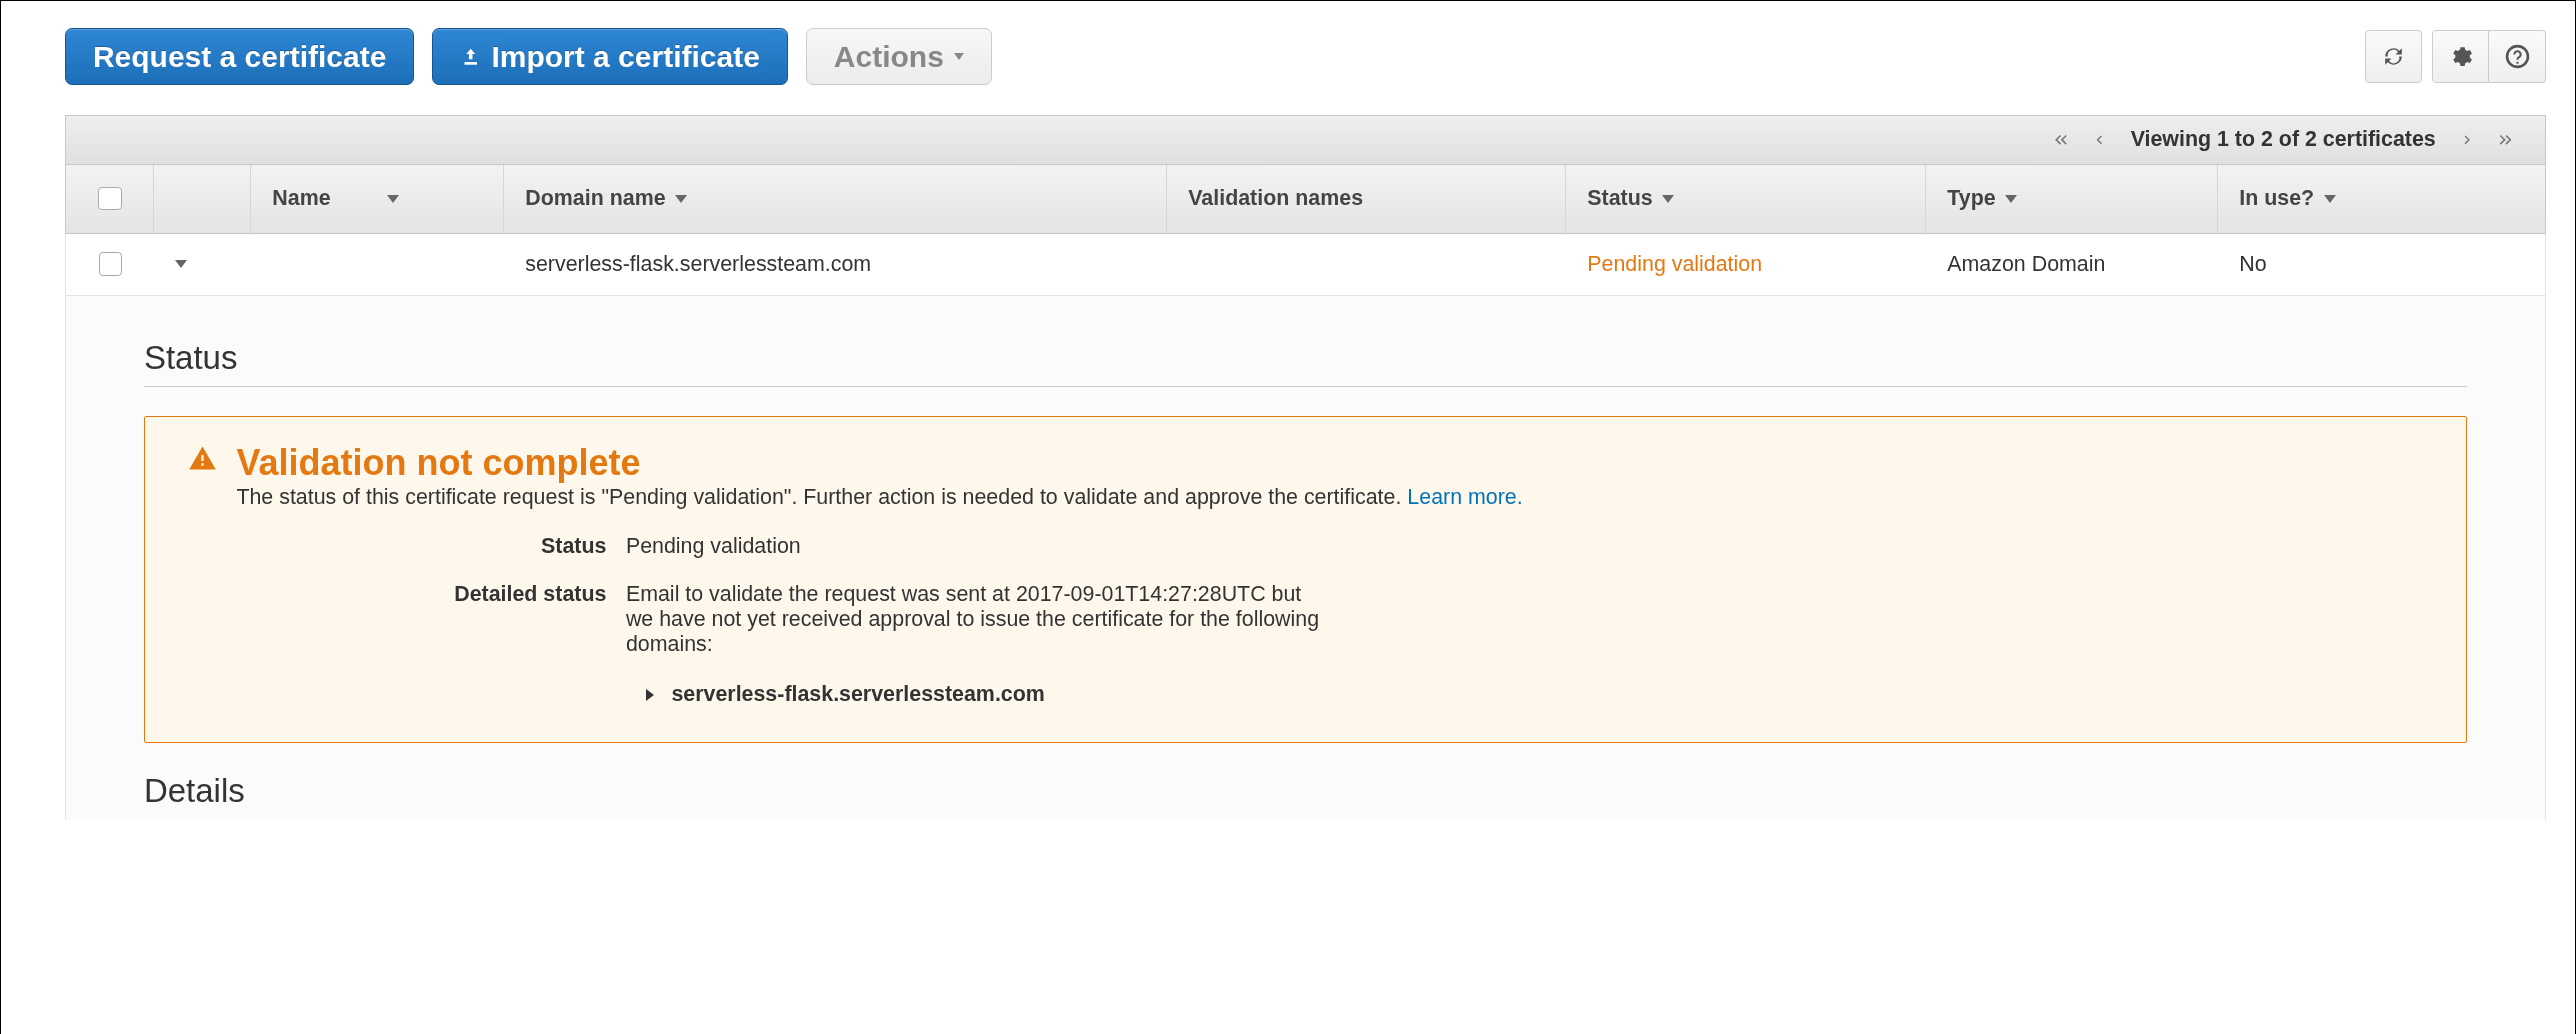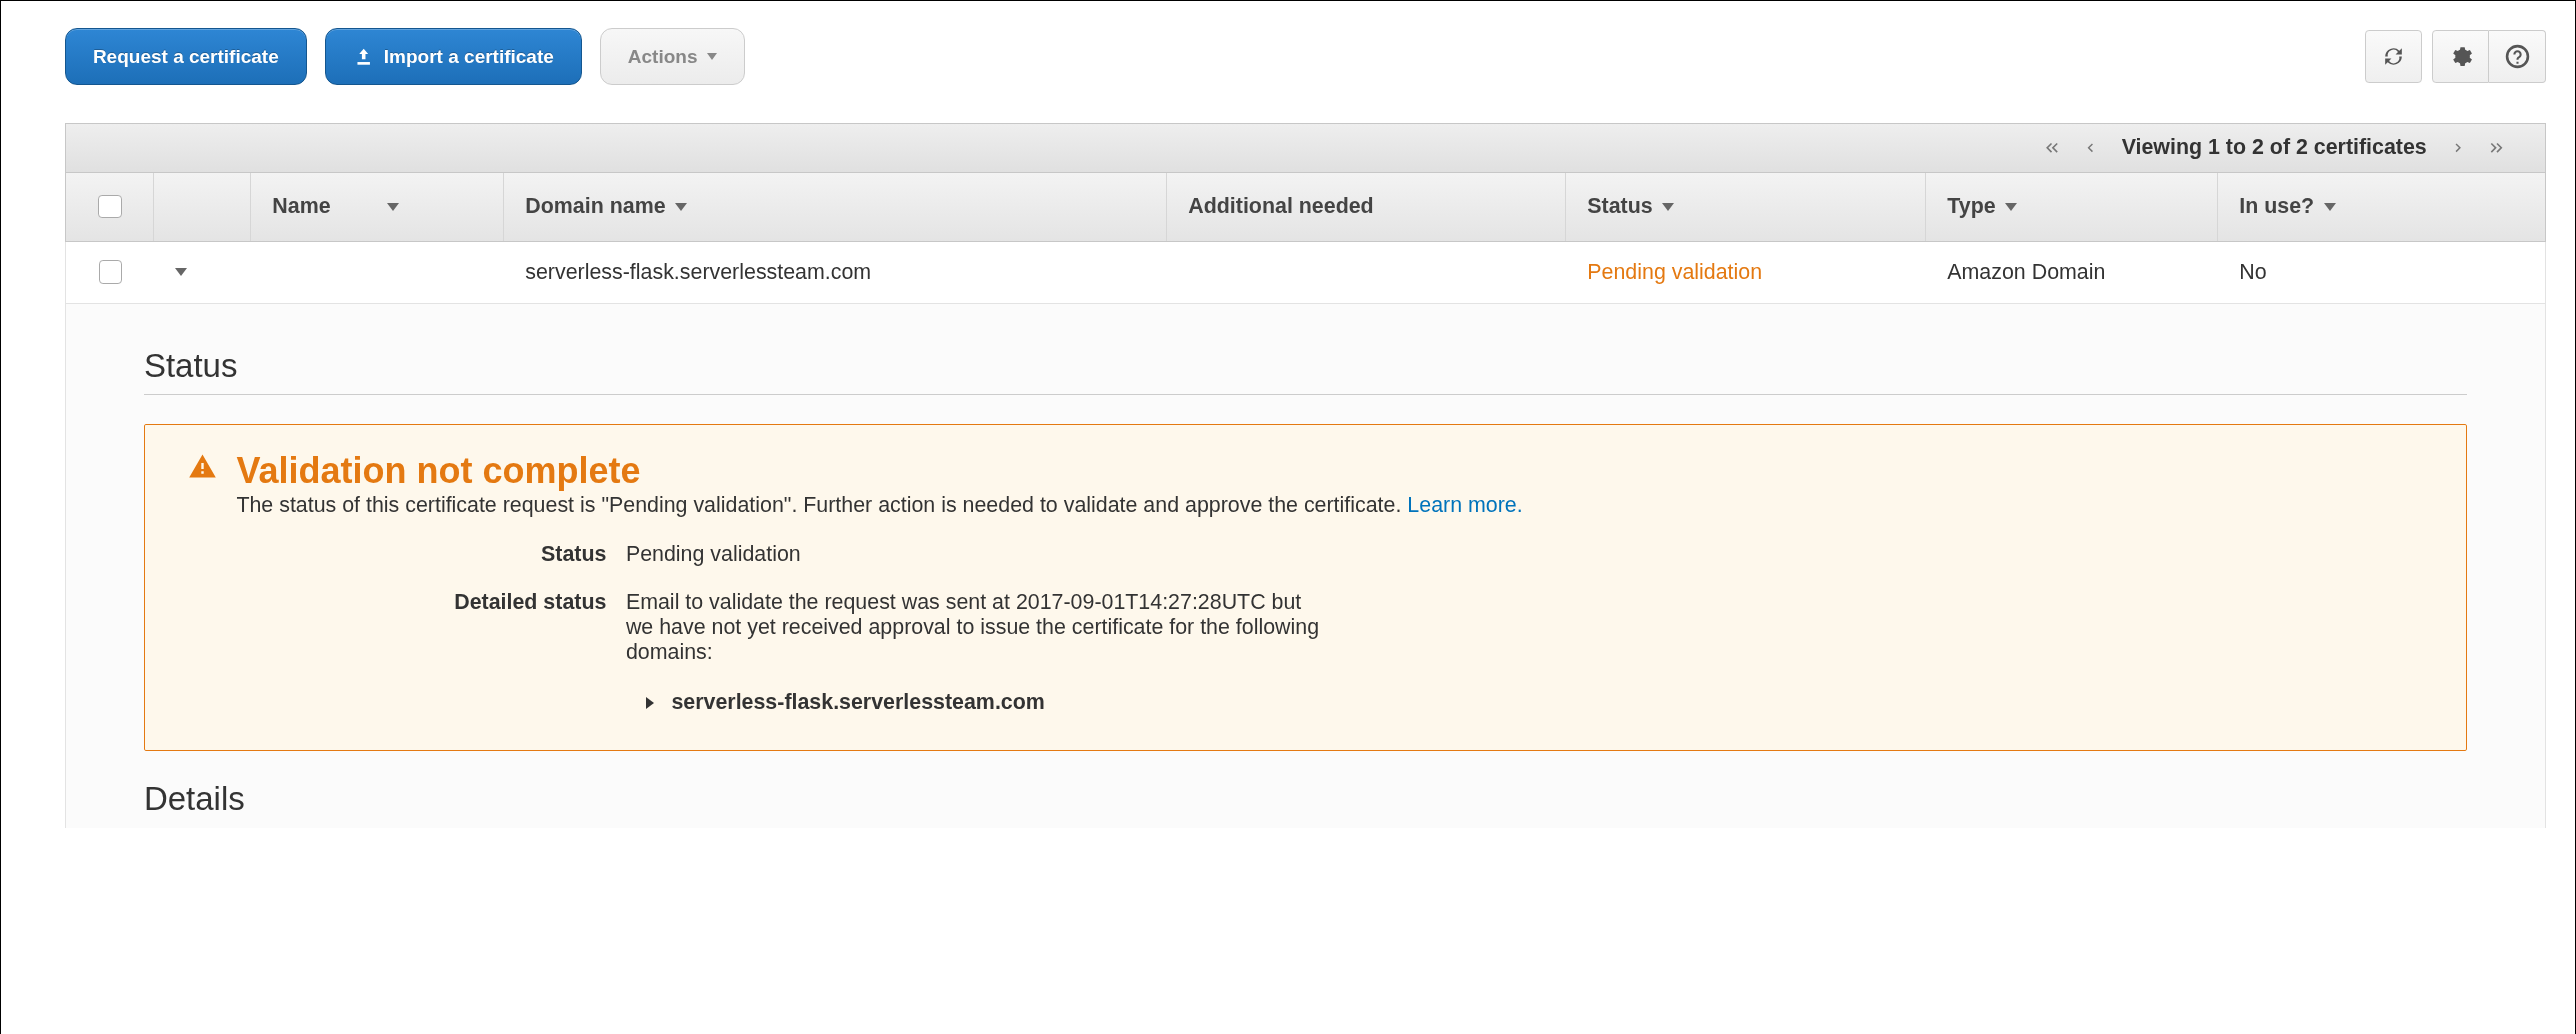--- a/index.html
+++ b/index.html
@@ -4,21 +4,21 @@
 <style>
   * { box-sizing: border-box; }
   html, body { margin: 0; padding: 0; font-family: "Helvetica Neue", Helvetica, Arial, sans-serif; font-size: 13.6px; color: #333; background:#fff; }
   .page { border: 1px solid #000; width: 2576px; height: 1035px; padding: 3.9px 3.9px 0 3.9px; background:#fff; overflow:hidden; }
 
   
   .toolbar { display:flex; align-items:center; padding: 23.4px 25px 21.4px 60px; }
   .btn {
     display:inline-flex; align-items:center; justify-content:center;
     height: 57px; padding: 0 27px;
-    border-radius: 12px; font-size: 19px; font-weight: 700; cursor:pointer;
+    border-radius: 7px; font-size: 30px; font-weight: 700; cursor:pointer;
     border: 1px solid transparent;
   }
   .btn-primary {
     background: linear-gradient(#2e86d4, #1d6fb8);
     color: #fff;
     border: 1px solid #14568f;
     text-shadow: 0 -1px 0 rgba(0,0,0,0.25);
     box-shadow: inset 0 1px 0 rgba(255,255,255,0.25);
   }
   .btn + .btn { margin-left: 18px; }
@@ -46,22 +46,22 @@
   .icon-group .icon-btn:last-child { border-top-right-radius:3.9px; border-bottom-right-radius:3.9px; }
   .icon-refresh { margin-right: 9.7px; }
 
   
   .pager-bar {
     background: linear-gradient(#eeeeee, #e0e0e0);
     border: 1px solid #c7c7c7;
     border-bottom: none;
     height: 49px;
     display:flex; align-items:center; justify-content:flex-end;
-    padding: 0 29px;
-    margin: 16px 25px 0 60px;
+    padding: 0 20px;
+    margin: 8px 25px 0 60px;
     font-size: 21.4px;
   }
   .pager-bar .nav-icon { color:#555; padding: 0 9.7px; cursor:pointer; }
   .pager-bar .viewing { font-weight:700; padding: 0 13.6px; color:#333; }
 
   
   .table { margin: 0 25px 0 60px; }
   .thead {
     display:flex; align-items:stretch;
     background: linear-gradient(#f3f3f3, #e4e4e4);
@@ -227,21 +227,21 @@
       <div class="th col-expand"></div>
       <div class="th col-name">
         <span>Name</span>
         <span class="caret caret-down"></span>
       </div>
       <div class="th col-domain">
         <span>Domain name</span>
         <span class="caret caret-down"></span>
       </div>
       <div class="th col-addl">
-        <span>Additional needed</span>
+        <span>Validation names</span>
       </div>
       <div class="th col-status">
         <span>Status</span>
         <span class="caret caret-down"></span>
       </div>
       <div class="th col-type">
         <span>Type</span>
         <span class="caret caret-down"></span>
       </div>
       <div class="th col-inuse">

